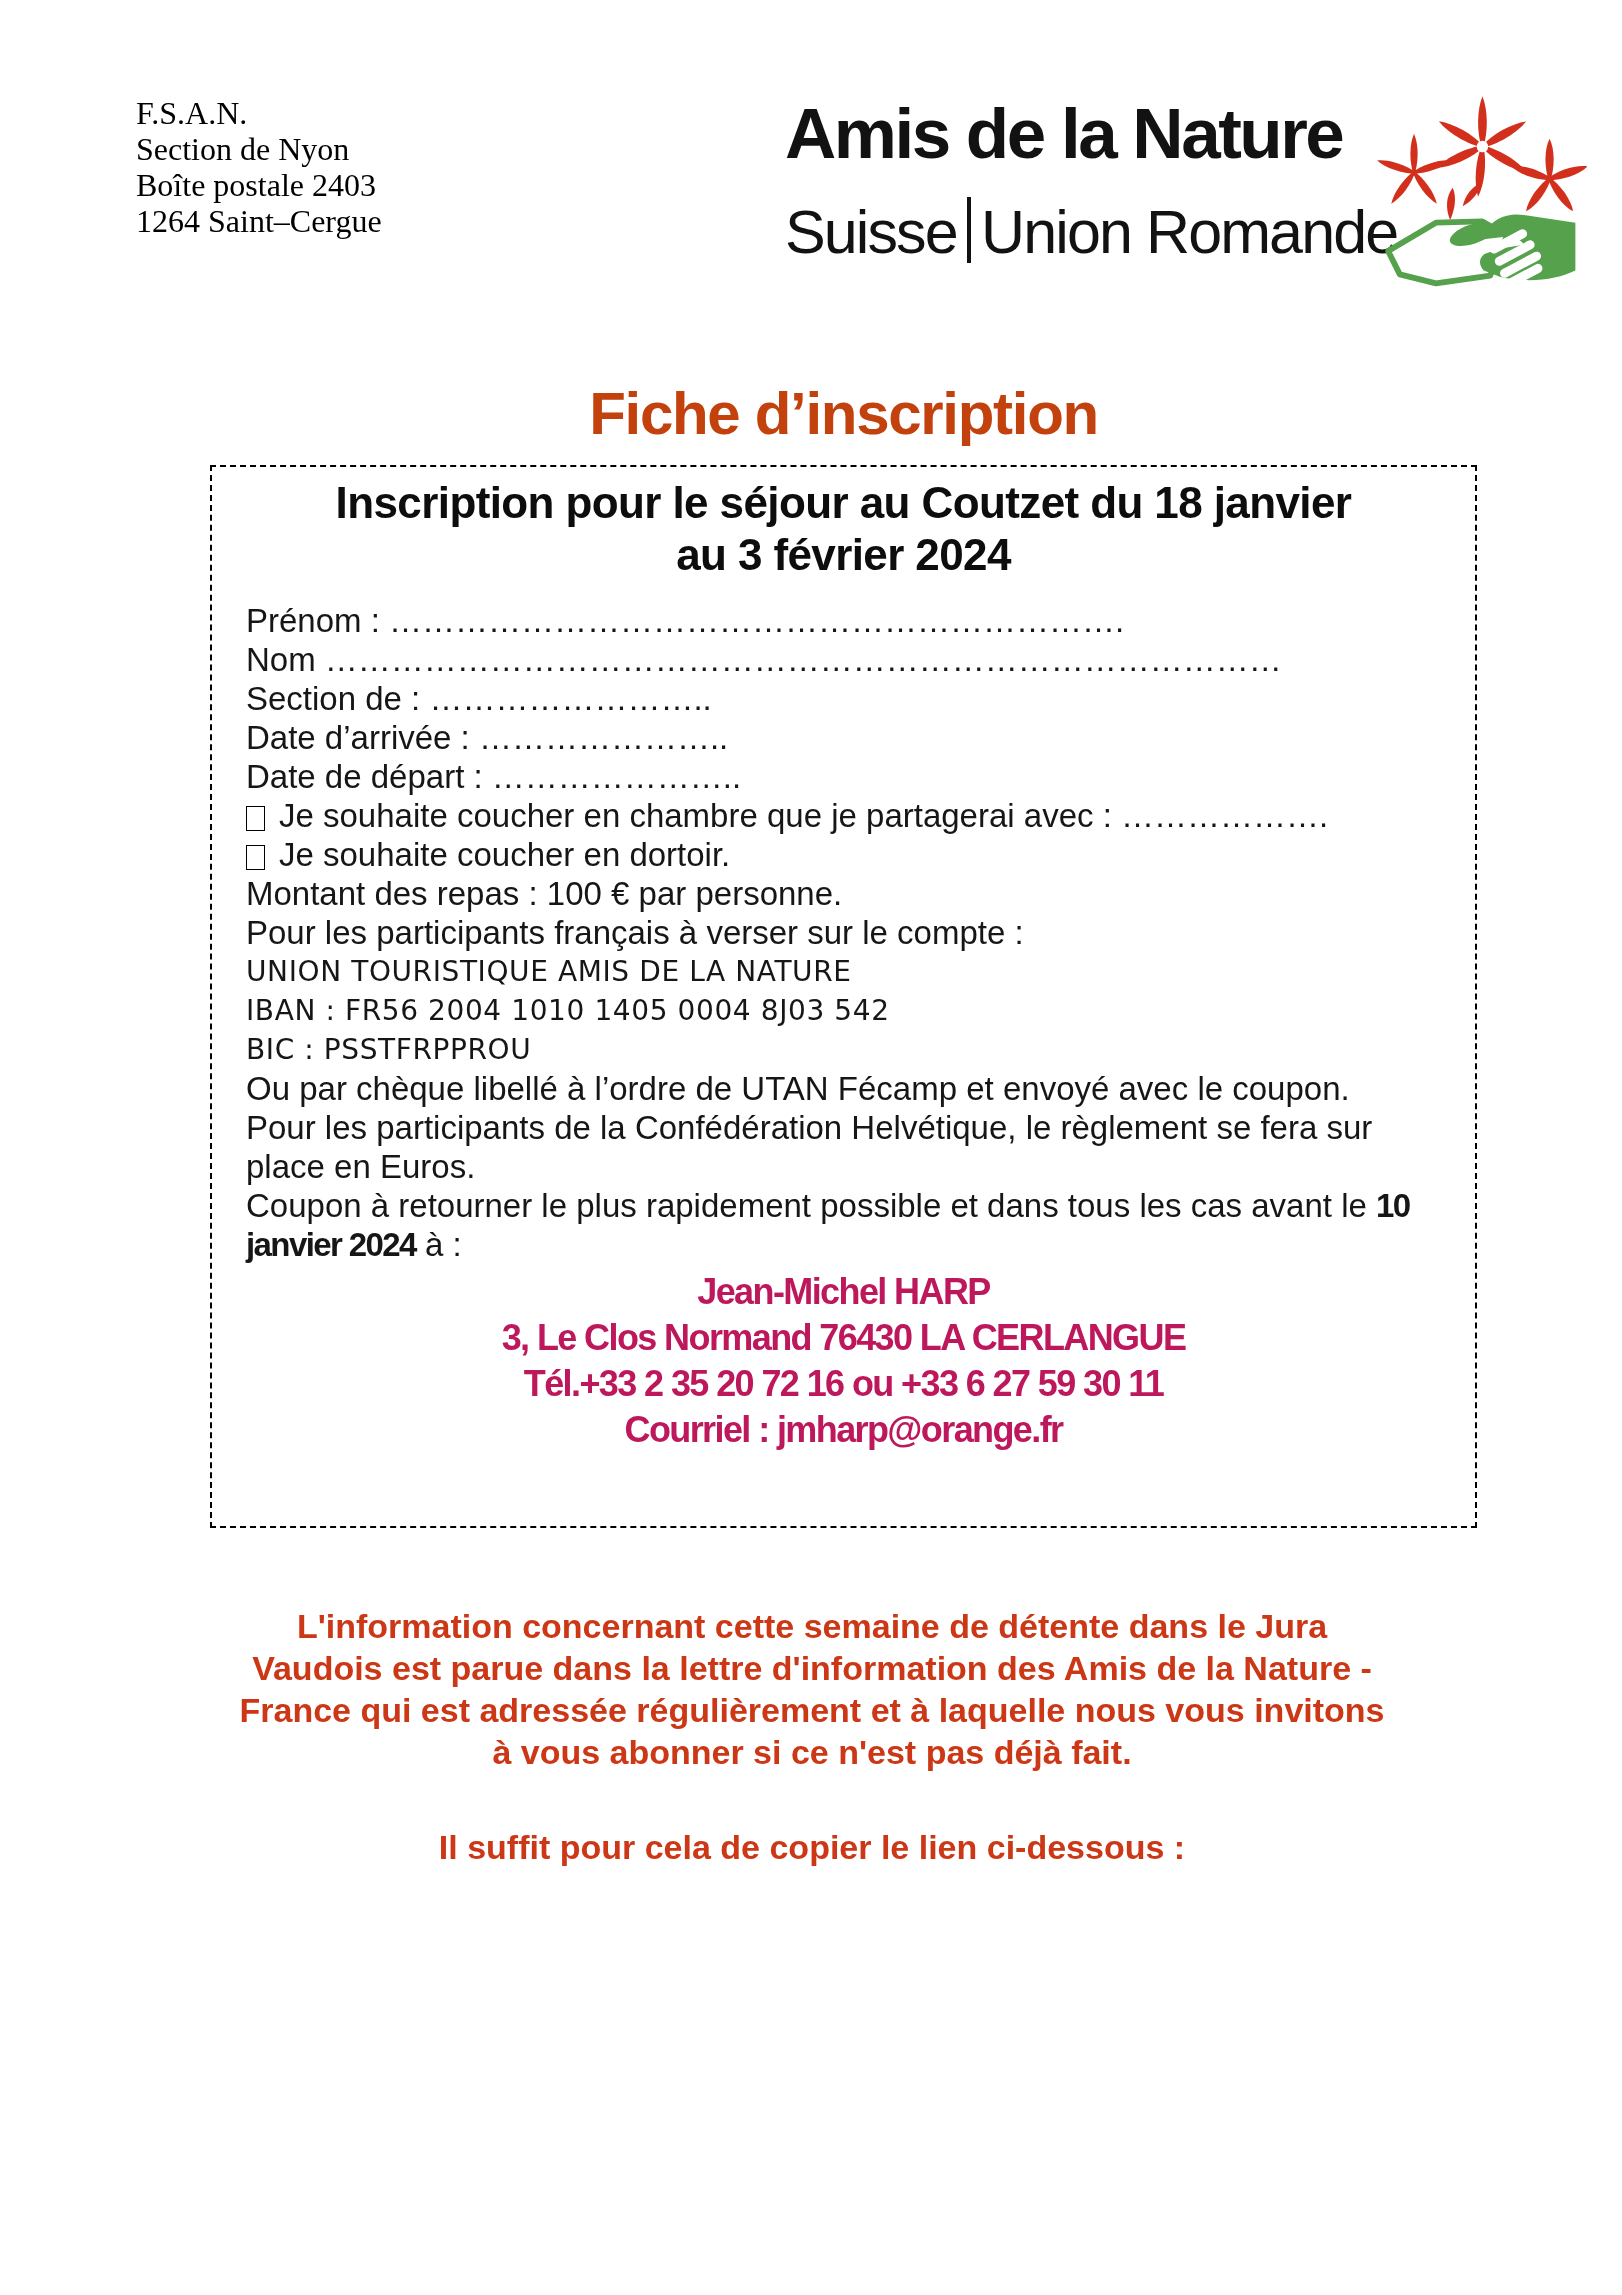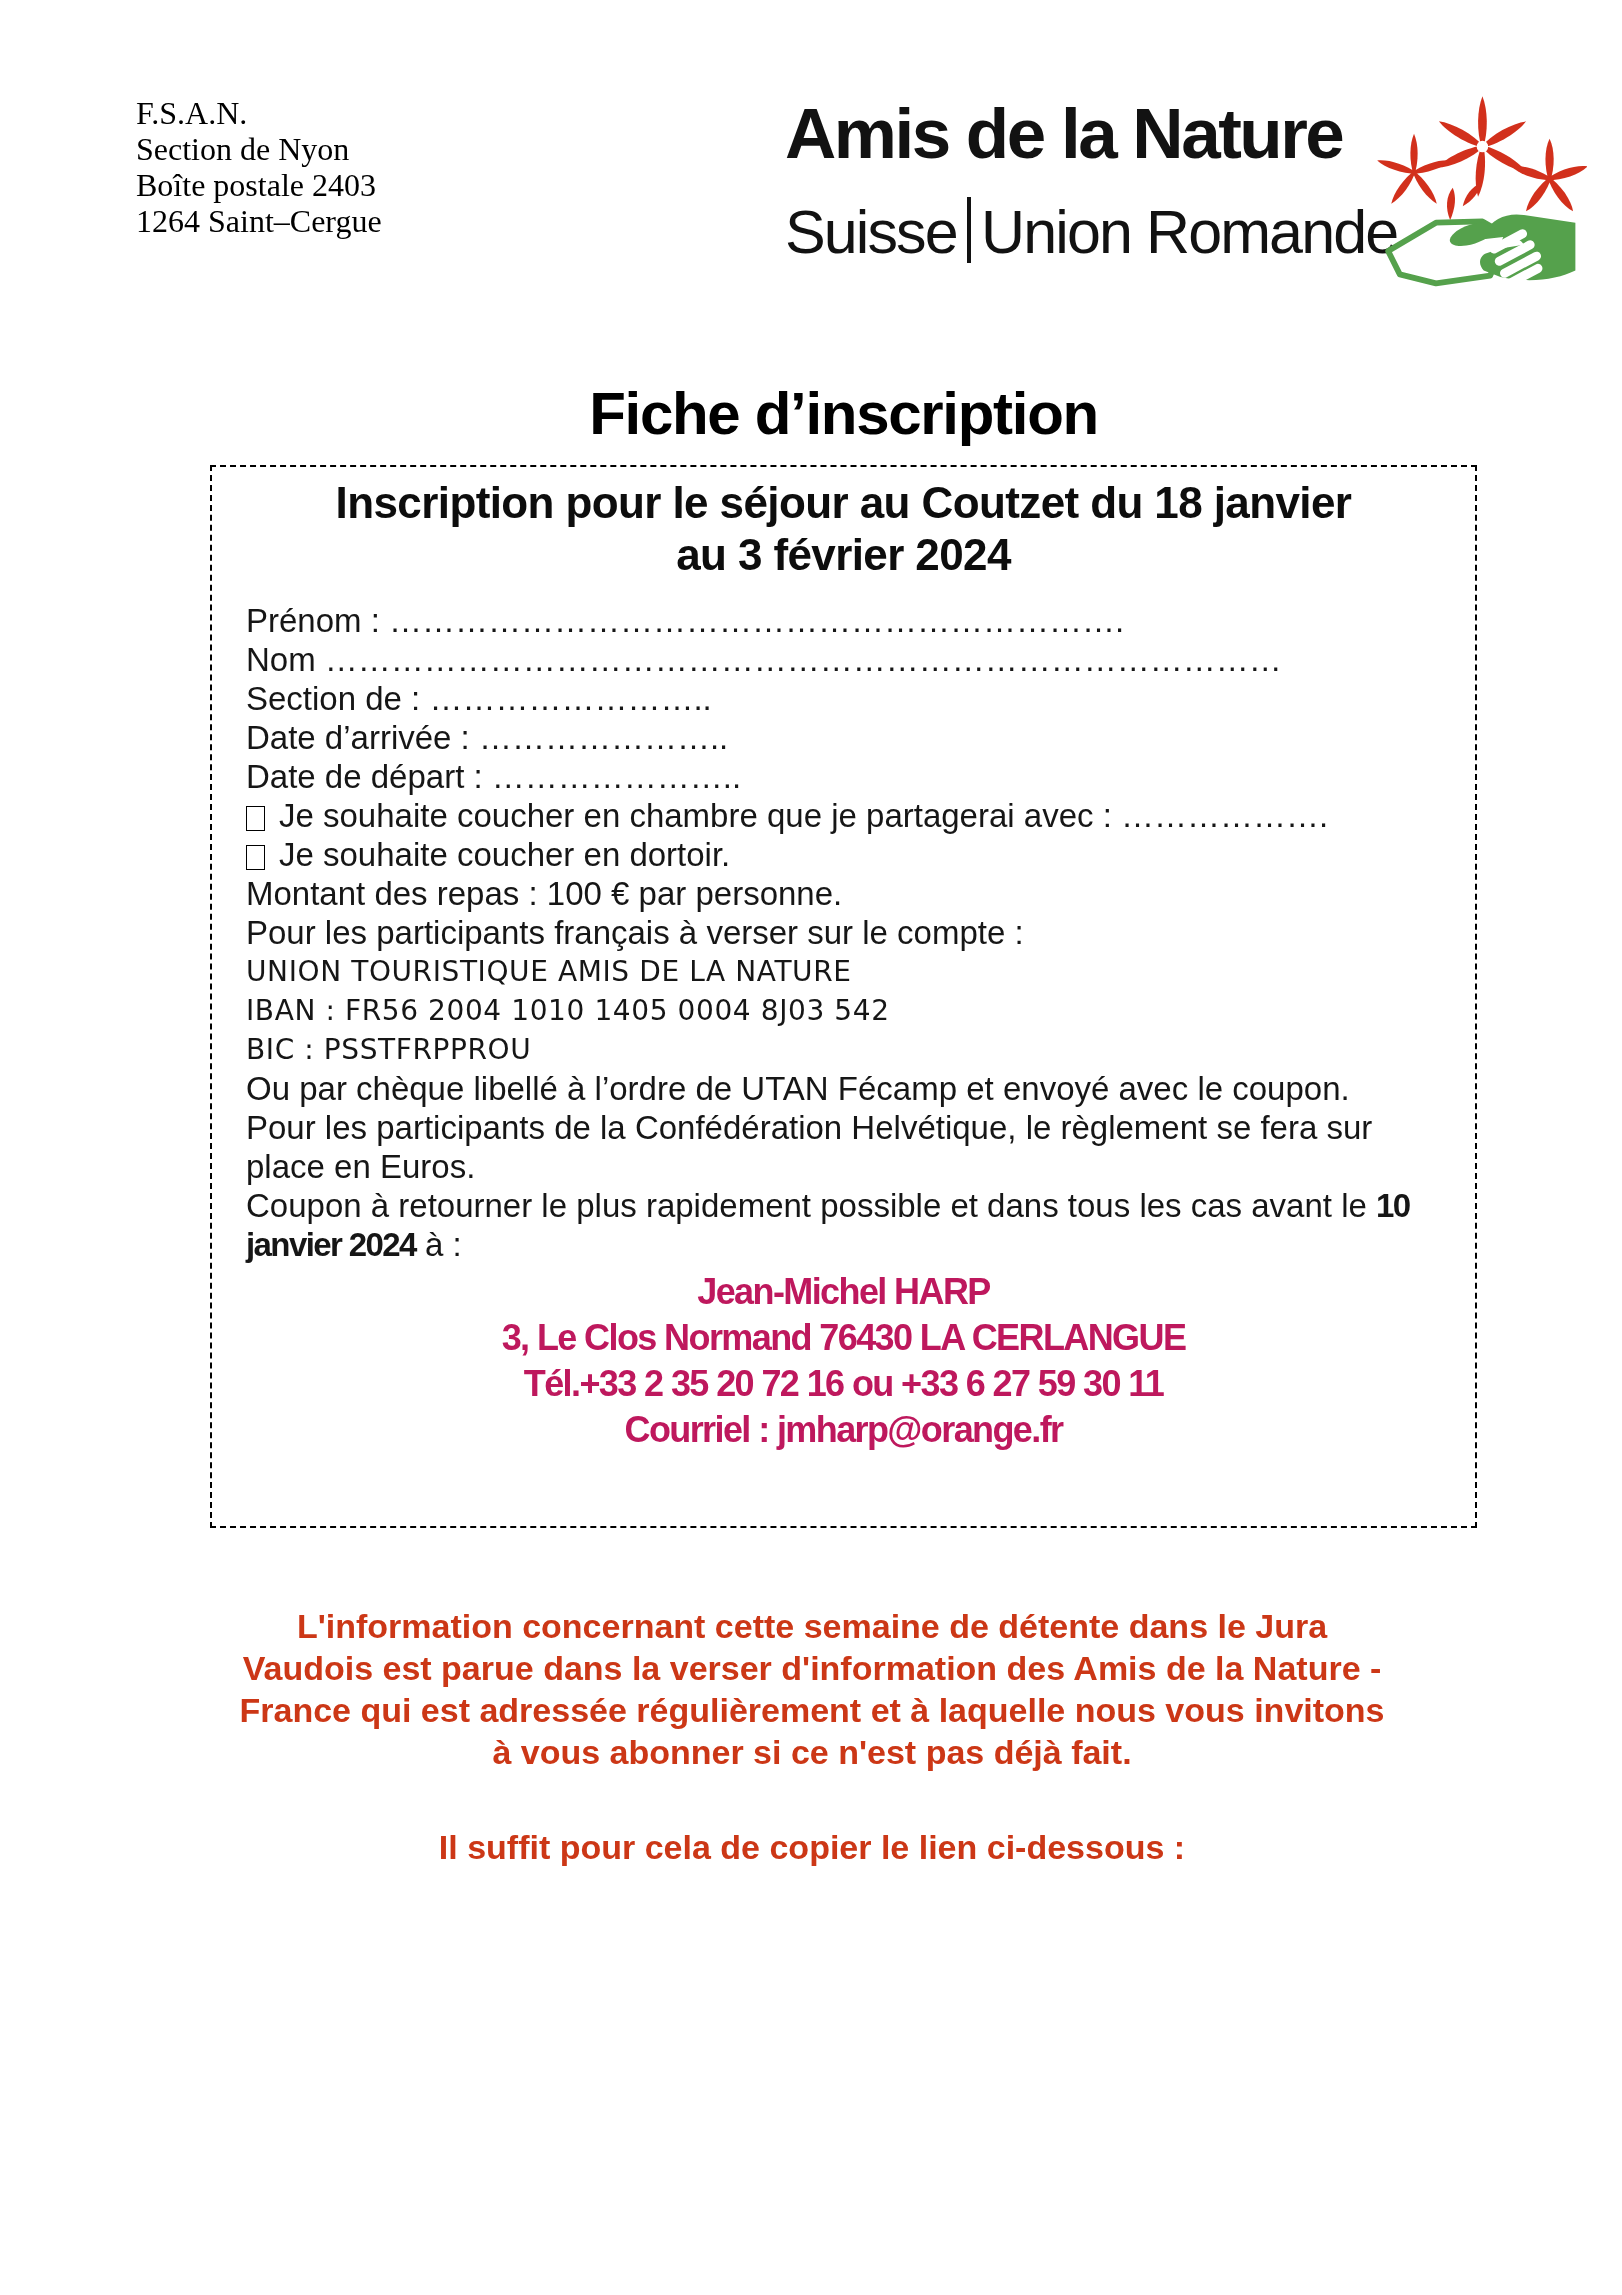--- a/index.html
+++ b/index.html
@@ -12,21 +12,21 @@
   .sender{position:absolute;left:136px;top:0;font-family:"Liberation Serif",serif;
           font-size:32px;line-height:36px;color:#000;}
   .logo{position:absolute;left:785px;top:-7.6px;white-space:nowrap;}
   .logo-name{font-size:71px;font-weight:700;letter-spacing:-2.5px;line-height:94px;color:#121212;}
   .logo-sub{font-size:61px;font-weight:400;letter-spacing:-1.9px;line-height:68px;color:#121212;margin-top:16px;}
   .logo-sub .bar{display:inline-block;width:4.4px;height:66px;background:#121212;
                  margin:0 10px;vertical-align:-10px;}
   .logo-art{position:absolute;left:1374px;top:-12.7px;}
   
   .page-title{position:absolute;top:379px;left:210px;width:1267px;text-align:center;
-              font-size:60px;font-weight:700;letter-spacing:-1.3px;color:#000000;}
+              font-size:60px;font-weight:700;letter-spacing:-1.3px;color:#c2410c;}
   
   .box{position:absolute;top:465px;left:210px;width:1267px;height:1063px;
        border:2.5px dashed #000;box-sizing:border-box;padding:10px 34px 0 34px;}
   .box-heading{text-align:center;font-size:44px;font-weight:700;line-height:52px;
                letter-spacing:-0.6px;margin-bottom:20px;color:#0d0d0d;}
   .fline{font-size:33px;line-height:39px;color:#161616;}
   .account{font-family:"DejaVu Sans",sans-serif;font-size:28px;line-height:39px;letter-spacing:0.6px;}
   .narrow{font-weight:700;letter-spacing:-1.6px;}
   .checkbox{display:inline-block;width:19px;height:25px;border:1.9px solid #000;
             margin-right:14px;vertical-align:-3.8px;box-sizing:border-box;background:#fff;}
@@ -142,18 +142,18 @@
   <div class="contact">
     <div>Jean-Michel HARP</div>
     <div>3, Le Clos Normand 76430 LA CERLANGUE</div>
     <div>Tél.+33 2 35 20 72 16 ou +33 6 27 59 30 11</div>
     <div>Courriel : jmharp@orange.fr</div>
   </div>
 </div>
 
 <div class="notice" style="color: rgb(204, 55, 22);">
   <div>L'information concernant cette semaine de détente dans le Jura</div>
-  <div>Vaudois est parue dans la verser d'information des Amis de la Nature -</div>
+  <div>Vaudois est parue dans la lettre d'information des Amis de la Nature -</div>
   <div>France qui est adressée  régulièrement et à laquelle nous vous invitons</div>
   <div>à vous abonner si ce n'est pas déjà fait.</div>
   <div class="cta">Il suffit pour cela de copier le lien ci-dessous :</div>
 </div>
 
 
 </body></html>

